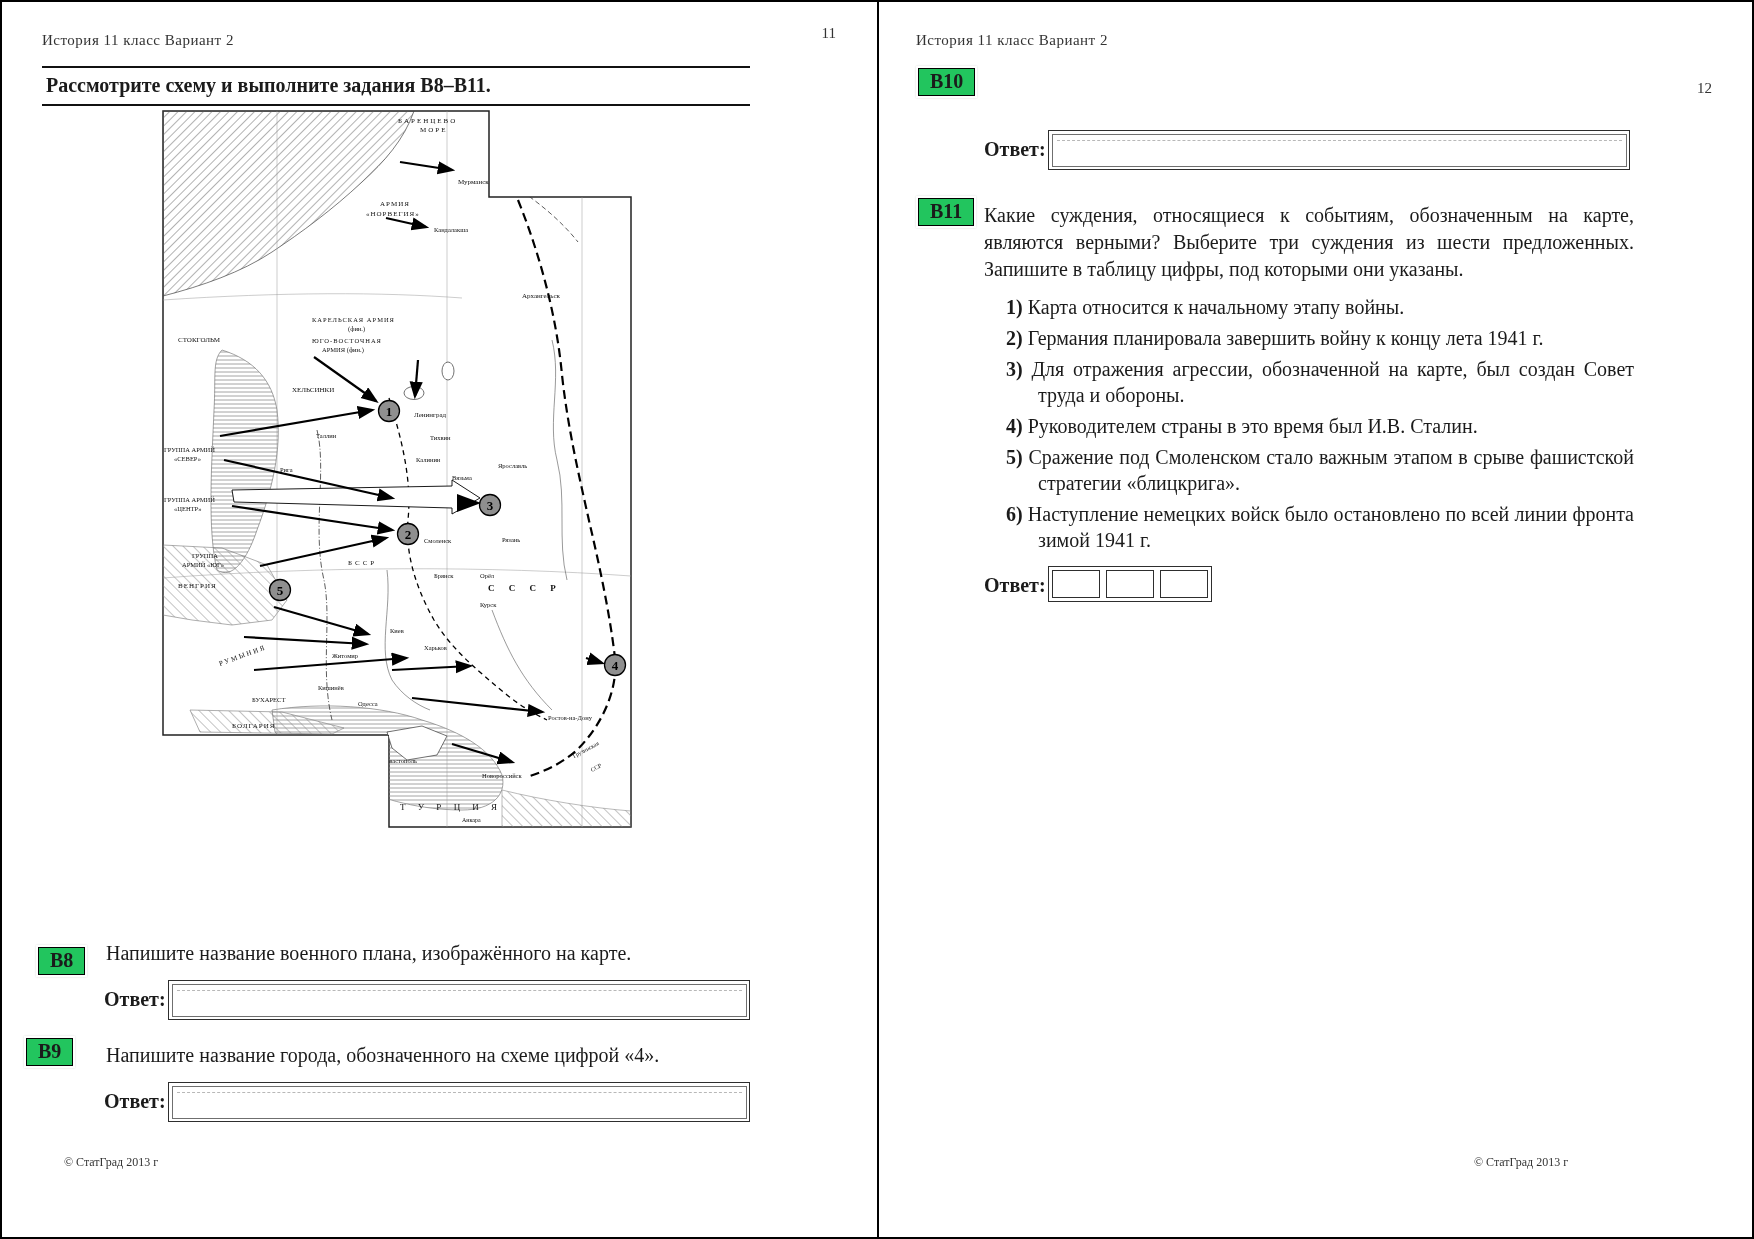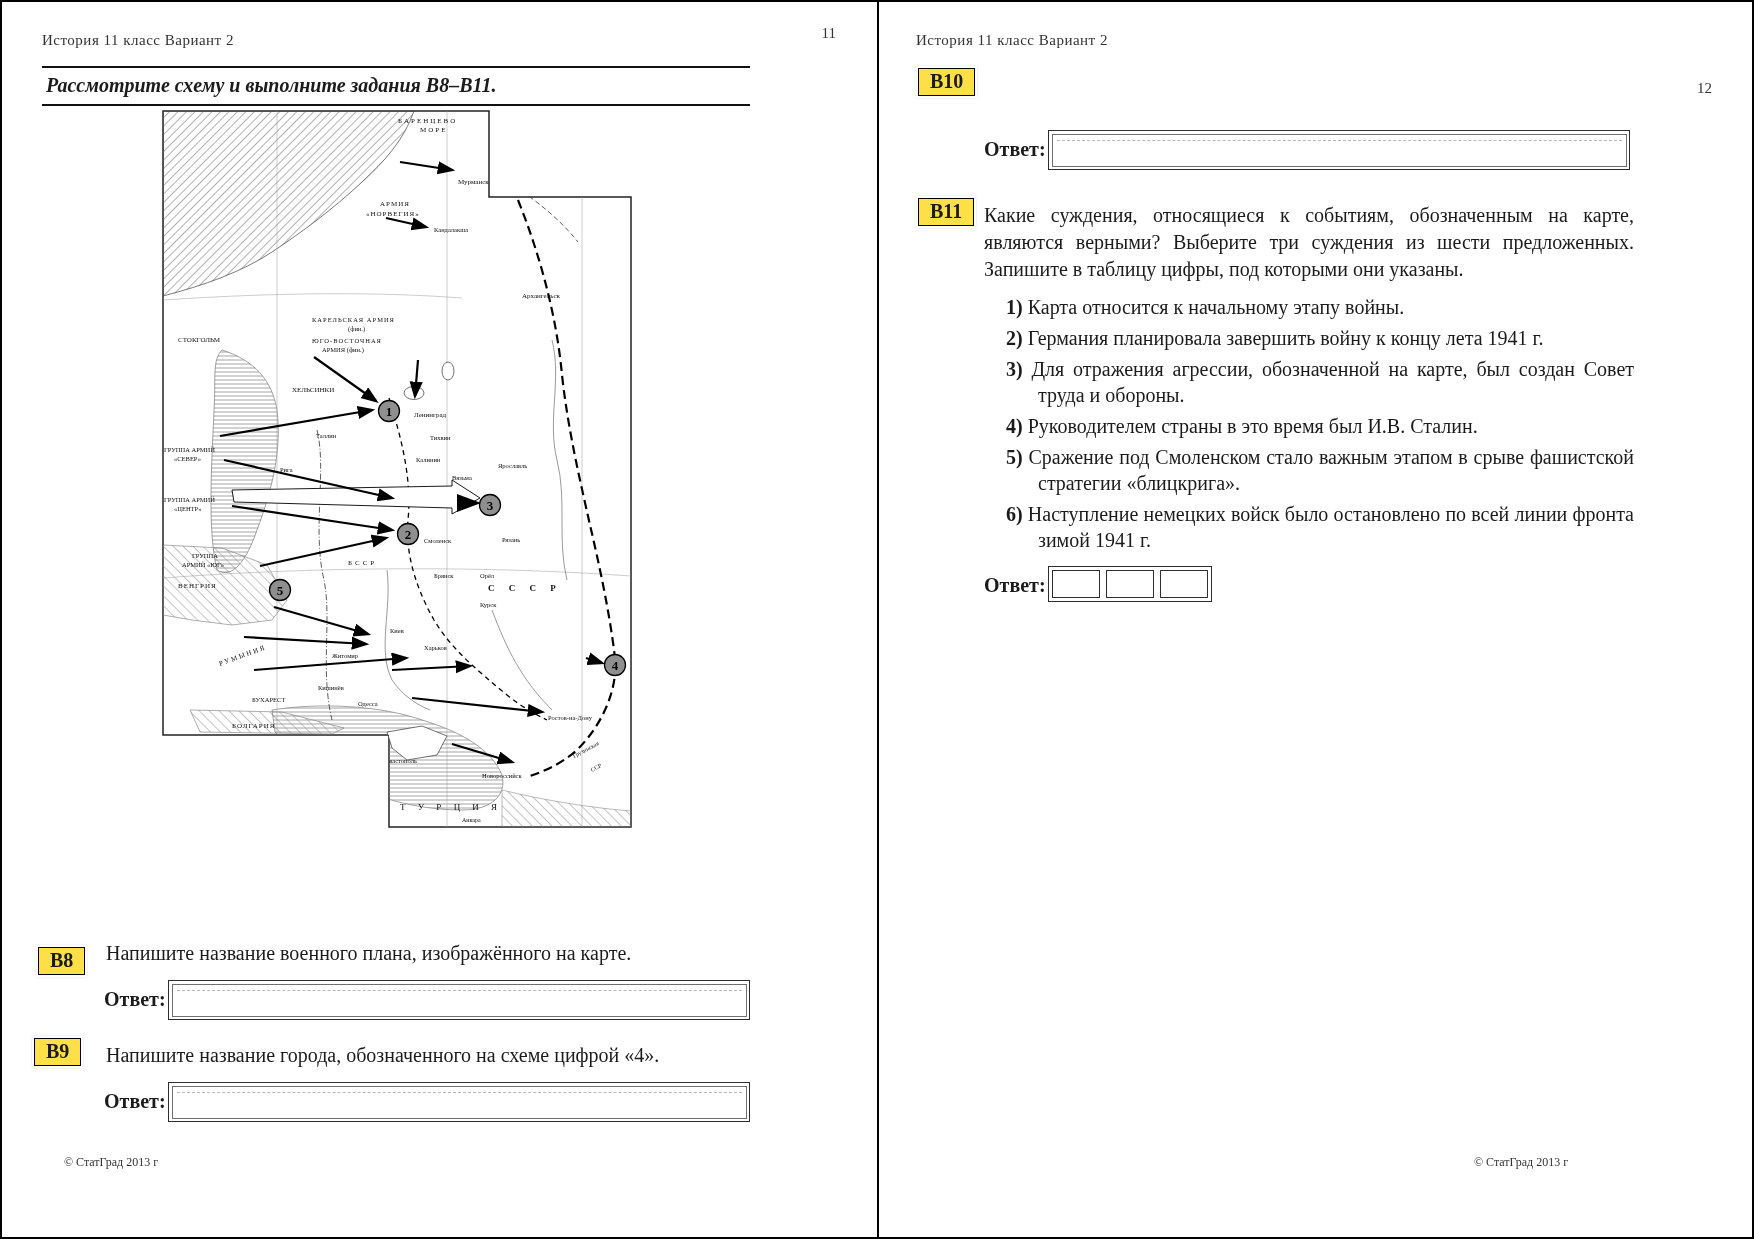--- a/index.html
+++ b/index.html
@@ -5,24 +5,24 @@
   html,body{margin:0;padding:0;background:#e8e8e8;}
   .sheet{
     position:relative;width:1754px;height:1239px;background:#fff;
     border:2px solid #000;box-sizing:border-box;overflow:hidden;
     font-family:"Liberation Serif", serif;color:#1b1b1b;
   }
   .divider{position:absolute;left:875px;top:0;width:2px;height:1239px;background:#000;}
   .pghead{position:absolute;font-size:15px;color:#333;letter-spacing:.5px;}
   .pgnum{position:absolute;font-size:15px;color:#333;text-align:right;width:48px;}
   .rule{position:absolute;height:2px;background:#111;}
-  .instruction{position:absolute;font-size:20px;font-weight:bold;font-style:italic;}
+  .instruction{position:absolute;font-size:20px;font-weight:bold;}
   .qlabel{
     position:absolute;border:1.6px solid #000;font-weight:bold;font-size:20px;
-    padding:1px 11px 2px;background:#fde047;box-shadow:0 0 0 2px #fff,0 0 2px 2px #ddd;
+    padding:1px 11px 2px;background:#22c55e;box-shadow:0 0 0 2px #fff,0 0 2px 2px #ddd;
   }
   .qtext{position:absolute;font-size:20px;line-height:27px;text-align:justify;text-align-last:left;}
   .anslabel{position:absolute;font-size:20px;font-weight:bold;}
   .ansbox{position:absolute;border:1px solid #2e2e2e;padding:2.5px;background:#fff;box-sizing:border-box;}
   .ansbox .inner{position:relative;border:1px solid #6f6f6f;width:100%;height:100%;box-sizing:border-box;}
   .ansbox .inner::after{content:"";position:absolute;left:4px;right:4px;top:5px;border-top:1px dashed #b8b8b8;}
   .items{position:absolute;}
   .item{padding-left:32px;text-indent:-32px;margin:0 0 5px 0;font-size:20px;line-height:26px;text-align:justify;text-align-last:left;}
   .item .num{font-weight:bold;}
   .cellrow{position:absolute;border:1px solid #2e2e2e;padding:3px;display:flex;gap:6px;background:#fff;}
@@ -190,21 +190,21 @@
     </svg>
   </div>
 
   <div class="qlabel" style="left:36px;top:934px;margin-top:11px;">В8</div>
   <div class="qtext" style="left:104px;top:938px;width:620px;">Напишите название военного плана, изображённого на карте.</div>
   <div class="anslabel" style="left:102px;top:986px;">Ответ:</div>
   <div class="ansbox" style="left:166px;top:978px;width:582px;height:40px;">
       <div class="inner"></div>
     </div>
 
-  <div class="qlabel" style="left:32px;top:1036px;text-align:center;">В9</div>
+  <div class="qlabel" style="left:24px;top:1036px;text-align:center;">В9</div>
   <div class="qtext" style="left:104px;top:1040px;width:620px;">Напишите название города, обозначенного на схеме цифрой «4».</div>
   <div class="anslabel" style="left:102px;top:1088px;">Ответ:</div>
   <div class="ansbox" style="left:166px;top:1080px;width:582px;height:40px;">
       <div class="inner"></div>
     </div>
 
   <div class="footer" style="left:62px;top:1153px;">© СтатГрад 2013 г</div>
 
   <div class="pghead" style="left:914px;top:30px;">История  11 класс  Вариант 2</div>
   <div class="pgnum" style="left:1662px;top:30px;margin-top:48px;">12</div>

